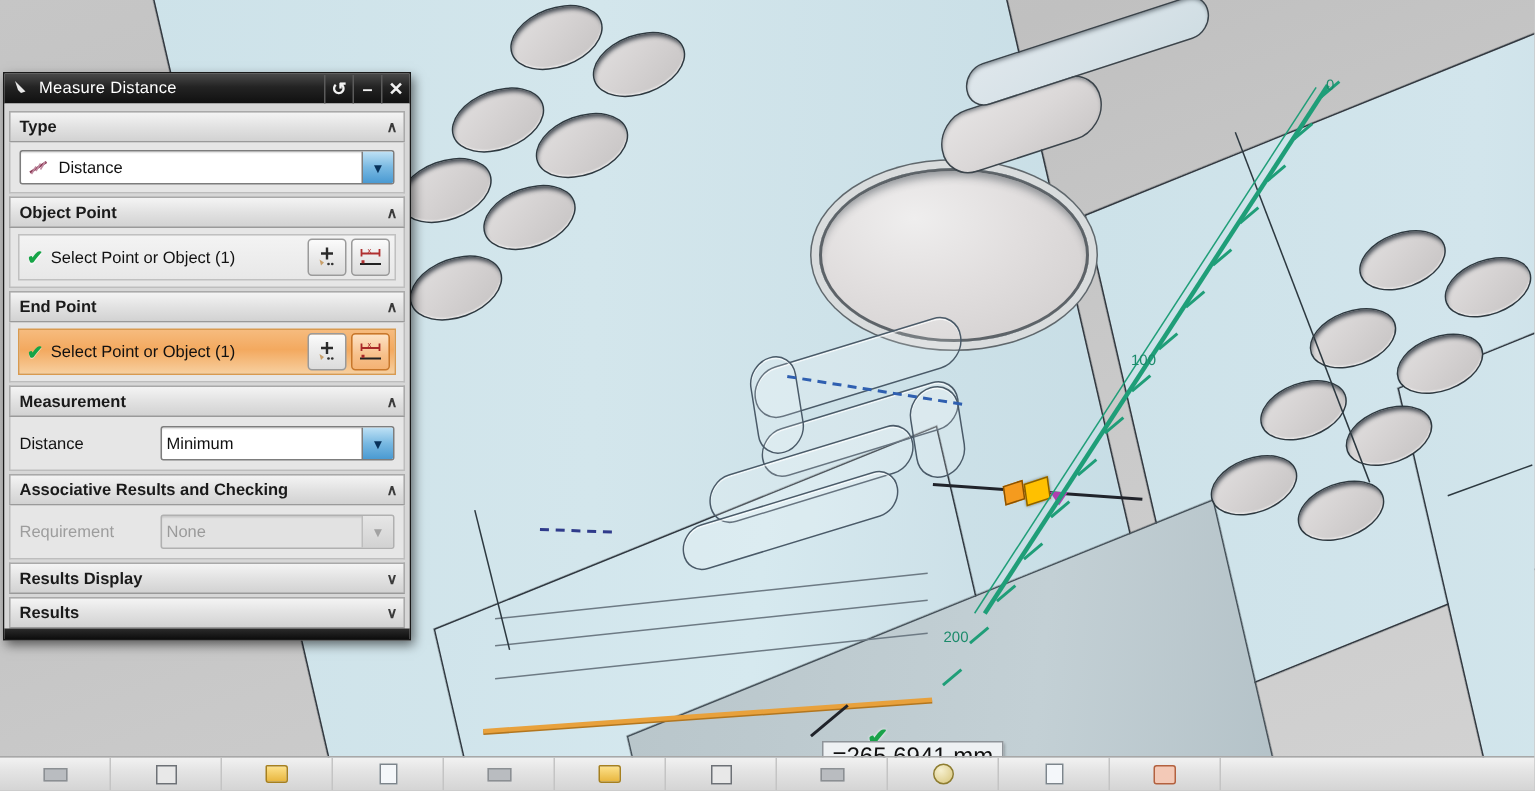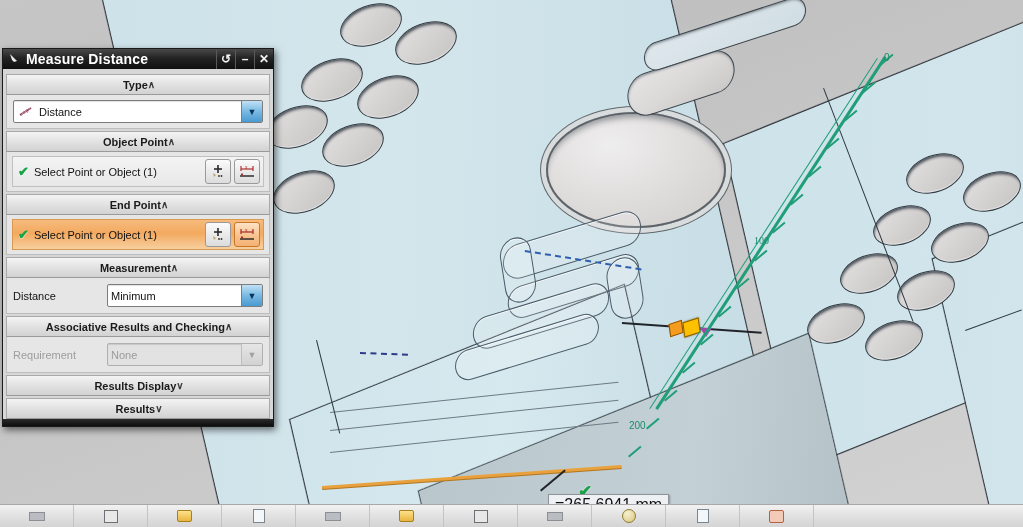--- a/index.html
+++ b/index.html
@@ -125,33 +125,33 @@
   #titlebar{
     height:20px;display:flex;align-items:center;
     background:linear-gradient(180deg,#4a4a4a 0%,#232323 45%,#101010 100%);
     color:#fff;padding:0 0 0 3px;
   }
   #titlebar .tb-icon{
     width:16px;height:16px;display:flex;align-items:center;justify-content:center;
     color:#e9e9e9;font-size:11px;
   }
   #titlebar .tb-title{
-    flex:1;font-weight:bold;font-size:14px;color:#fff;padding-left:4px;
+    flex:1;font-weight:normal;font-size:11px;color:#fff;padding-left:4px;
     letter-spacing:.2px;white-space:nowrap;overflow:hidden;
   }
   .tb-btn{
     width:18px;height:19px;display:flex;align-items:center;justify-content:center;
     color:#f2f2f2;font-size:12px;font-weight:bold;
     border-left:1px solid #5a5a5a;cursor:default;
   }
 
   #dlgbody{padding:3px 3px 0 3px;background:#d7d7d7;}
 
   .section-hdr{
-    display:flex;align-items:center;justify-content:center;
+    display:flex;align-items:center;justify-content:space-between;
     height:19px;padding:0 4px 0 6px;
     background:linear-gradient(180deg,#f4f4f4 0%,#e2e2e2 50%,#d2d2d2 100%);
     border:1px solid #a9a9a9;border-bottom:1px solid #9a9a9a;
     font-weight:bold;font-size:11px;color:#1a1a1a;margin-top:2px;
   }
   .chev{font-size:10px;color:#3b3b3b;font-weight:bold;}
   .section-body{
     background:#e6e6e6;border:1px solid #bdbdbd;border-top:none;
     padding:5px 6px;
   }
@@ -329,21 +329,21 @@
   <div class="tick" style="left:754px;top:260px;width:16px;height:2px;transform:rotate(-40deg);"></div>
   <div class="tick" style="left:736px;top:288px;width:16px;height:2px;transform:rotate(-40deg);"></div>
   <div class="tick" style="left:718px;top:316px;width:16px;height:2px;transform:rotate(-40deg);"></div>
   <div class="tick" style="left:700px;top:344px;width:16px;height:2px;transform:rotate(-40deg);"></div>
   <div class="tick" style="left:682px;top:372px;width:16px;height:2px;transform:rotate(-40deg);"></div>
   <div class="tick" style="left:664px;top:400px;width:16px;height:2px;transform:rotate(-40deg);"></div>
   <div class="tick" style="left:646px;top:428px;width:16px;height:2px;transform:rotate(-40deg);"></div>
   <div class="tick" style="left:628px;top:456px;width:16px;height:2px;transform:rotate(-40deg);"></div>
 
   <div class="rlabel" style="left:884px;top:52px;">0</div>
-  <div class="rlabel" style="left:754px;top:235px;font-family:Liberation Serif, serif;">100</div>
+  <div class="rlabel" style="left:754px;top:235px;">100</div>
   <div class="rlabel" style="left:629px;top:420px;text-align:right;">200</div>
 
   <div class="result-tip">=265.6941 mm</div>
 </div>
 
 <div id="dialog">
 
   <div id="titlebar">
     <div class="tb-icon">
       <svg width="12" height="12" viewBox="0 0 12 12">

